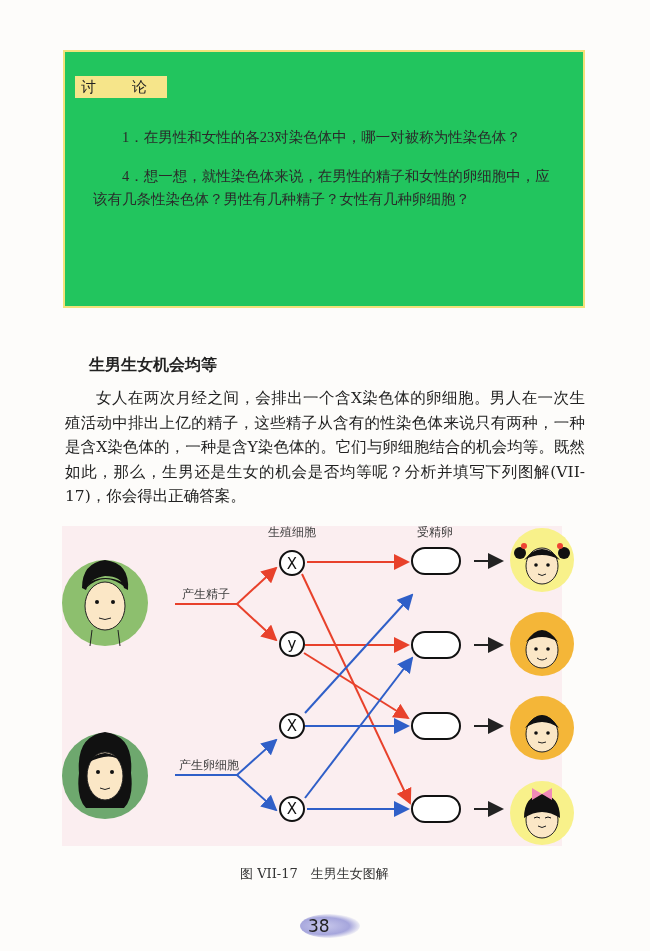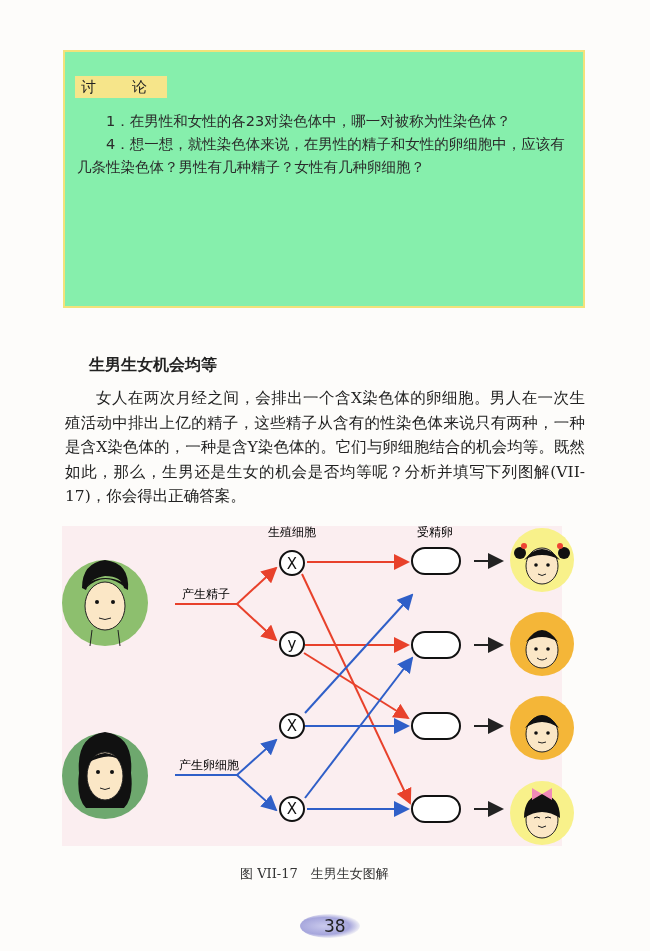--- a/index.html
+++ b/index.html
@@ -1,38 +1,38 @@
 <!DOCTYPE html>
 <html><head>
 <meta charset="utf-8">
 <style>
   html, body { margin:0; padding:0; }
   body { width:650px; height:951px; background:#fdfcfa; position:relative; overflow:hidden;
          font-family:"DejaVu Serif","Liberation Serif",serif; color:#222; }
   .discuss-box { position:absolute; left:63px; top:50px; width:522px; height:258px;
-                 background:#86efac; border:2px solid #f3e27a; box-sizing:border-box; }
+                 background:#22c55e; border:2px solid #f3e27a; box-sizing:border-box; }
   .discuss-title { position:absolute; left:10px; top:24px; width:92px; height:22px;
                    background:#f6e58a; font-size:15px; line-height:22px; padding-left:6px; box-sizing:border-box;
                    letter-spacing:0; }
   .discuss-title span:first-child { margin-right:36px; }
   .q-list { position:absolute; left:12px; top:58px; width:496px; font-size:14.5px; line-height:23px;
             font-family:"DejaVu Sans","Liberation Sans",sans-serif; color:#2a2a2a; }
-  .q-list p { margin:0; text-indent:2em; }
+  .q-list p { margin:16px; text-indent:2em;font-family:Liberation Serif, serif; }
   .section-heading { position:absolute; left:89px; top:355px; font-size:16px; font-weight:bold;
                      font-family:"DejaVu Sans","Liberation Sans",sans-serif; }
   .body-text { position:absolute; left:65px; top:386px; width:520px; font-size:15.5px; line-height:24.6px; }
   .body-text p { margin:0; text-indent:2em; text-align:justify; }
   .diagram { position:absolute; left:62px; top:518px; width:560px; height:345px; }
   .diagram svg { position:absolute; left:0; top:0; }
-  .lbl { position:absolute; font-size:12px; color:#000000; }
+  .lbl { position:absolute; font-size:12px; color:#404040; }
   .caption { position:absolute; left:240px; top:865px; font-size:13px; color:#333; }
   .page-num { position:absolute; left:300px; top:908px; width:60px; height:34px; }
   .page-num .blob { position:absolute; left:0; top:6px; width:60px; height:24px; border-radius:50%;
                     background:radial-gradient(ellipse at 40% 50%, #c9c9ec 0%, #a6a6dc 50%, rgba(200,200,240,0) 75%); }
-  .page-num span { position:absolute; left:24px; top:8px; font-size:17px; font-family:"DejaVu Sans","Liberation Sans",sans-serif; color:#222; }
+  .page-num span { position:absolute; left:8px; top:8px; font-size:17px; font-family:"DejaVu Sans","Liberation Sans",sans-serif; color:#222; }
 </style>
 </head>
 <body>
 
 <div class="discuss-box">
   <div class="discuss-title">
     <span>讨</span><span>论</span>
   </div>
   <div class="q-list">
     <p>1．在男性和女性的各23对染色体中，哪一对被称为性染色体？</p>

